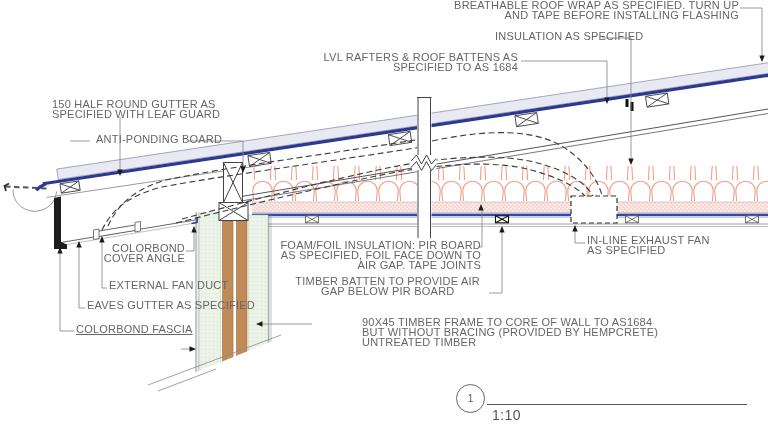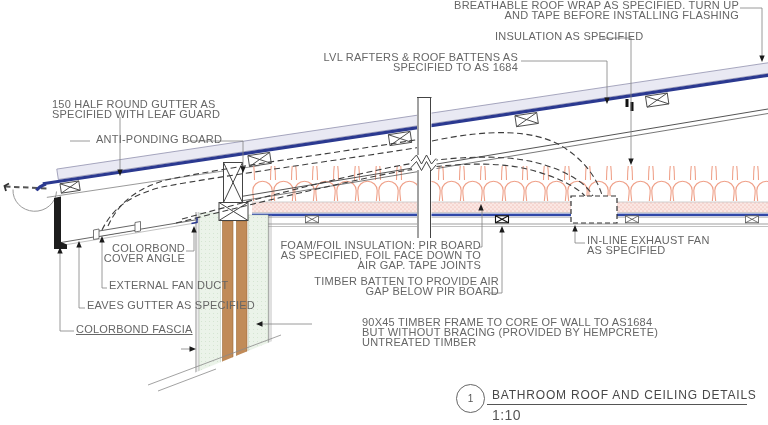--- a/index.html
+++ b/index.html
@@ -210,22 +210,21 @@
 COVER ANGLE</div>
 <div class="lbl" style="left:109px;top:281px;">EXTERNAL FAN DUCT</div>
 <div class="lbl" style="left:87px;top:301px;">EAVES GUTTER AS SPECIFIED</div>
 <div class="lbl" style="left:76px;top:325px;text-decoration:underline;">COLORBOND FASCIA</div>
 <div class="lbl" style="left:314px;top:318px;margin-left:48px;">90X45 TIMBER FRAME TO CORE OF WALL TO AS1684
 BUT WITHOUT BRACING (PROVIDED BY HEMPCRETE)
 UNTREATED TIMBER</div>
 <div class="lbl ra" style="right:287px;top:241px;margin-left:33px;">FOAM/FOIL INSULATION: PIR BOARD
 AS SPECIFIED, FOIL FACE DOWN TO
 AIR GAP. TAPE JOINTS</div>
-<div class="lbl ra" style="right:269px;top:277px;">TIMBER BATTEN TO PROVIDE AIR
+<div class="lbl ra" style="right:288px;top:277px;text-align:center;">TIMBER BATTEN TO PROVIDE AIR
 GAP BELOW PIR BOARD</div>
 <div class="lbl" style="left:587px;top:236px;">IN-LINE EXHAUST FAN
 AS SPECIFIED</div>
 
 <div class="detail-circle" style="left:456px;top:384px;">1</div>
-<div class="title-text" style="left:492px;top:388px;">BATHROOM ROOF AND CEILING DETAILS</div>
 <div class="scale-text" style="left:492px;top:407px;">1:10</div>
 
 </div>
 
 </body></html>

